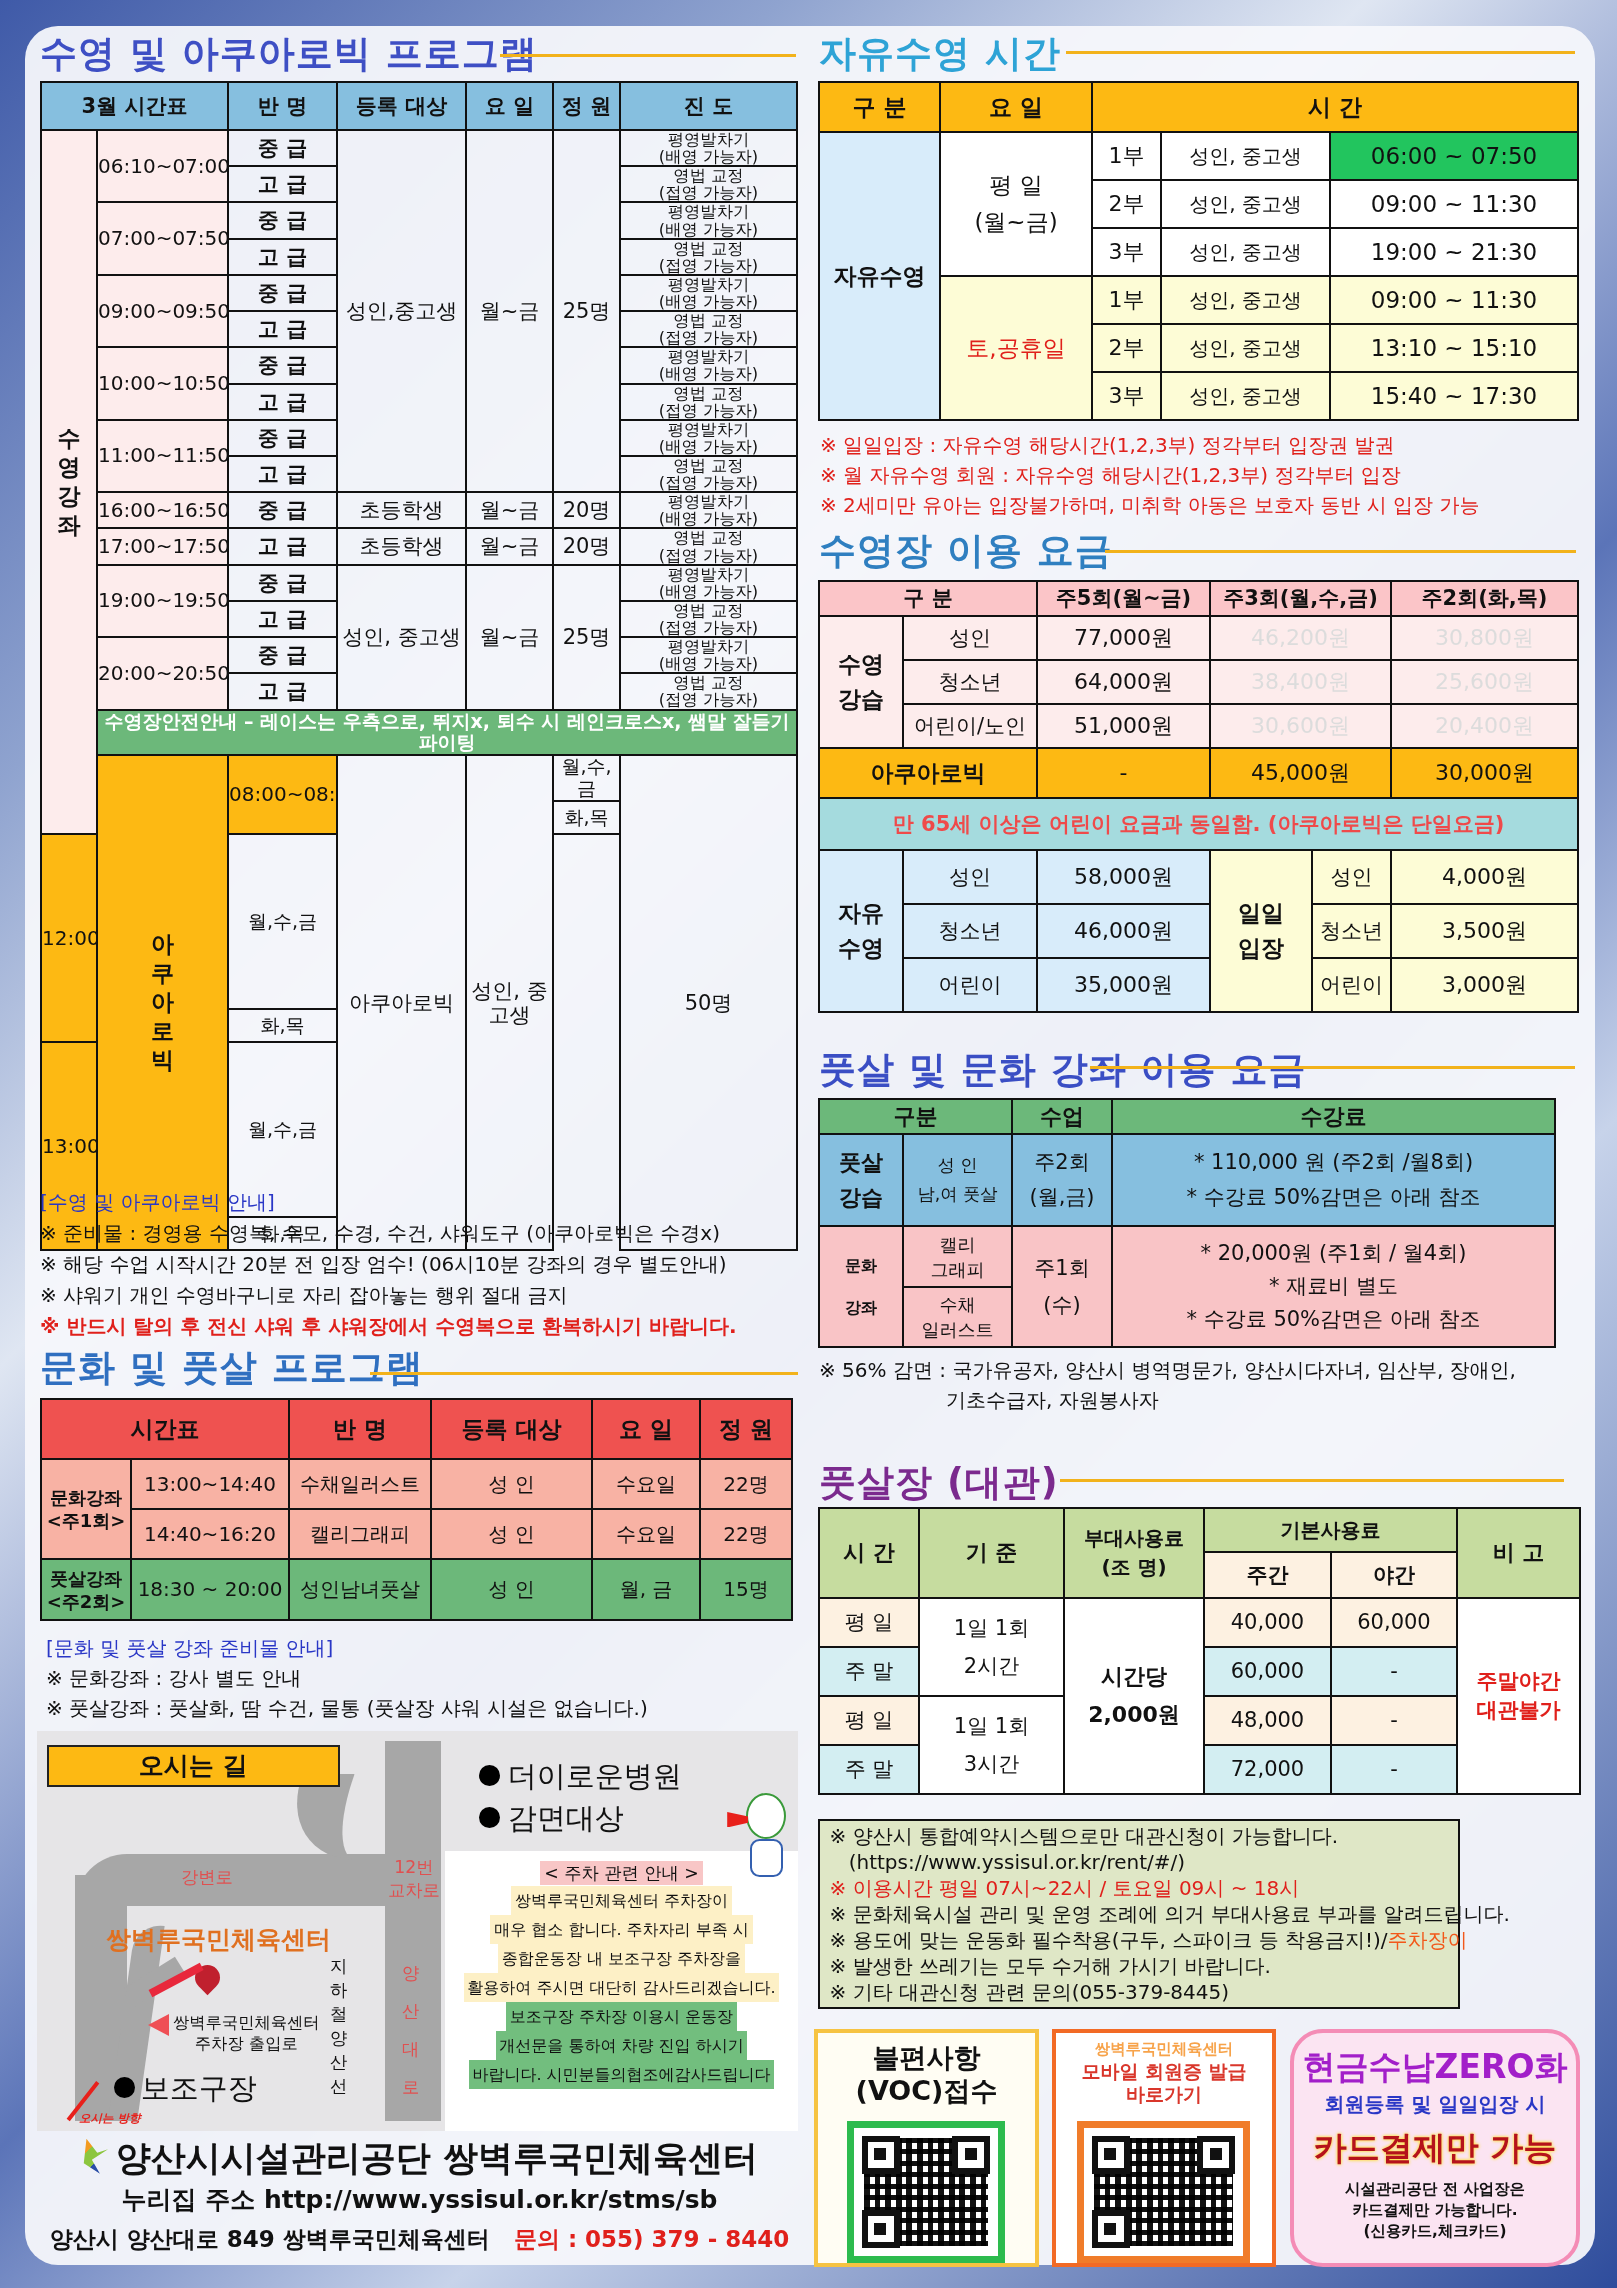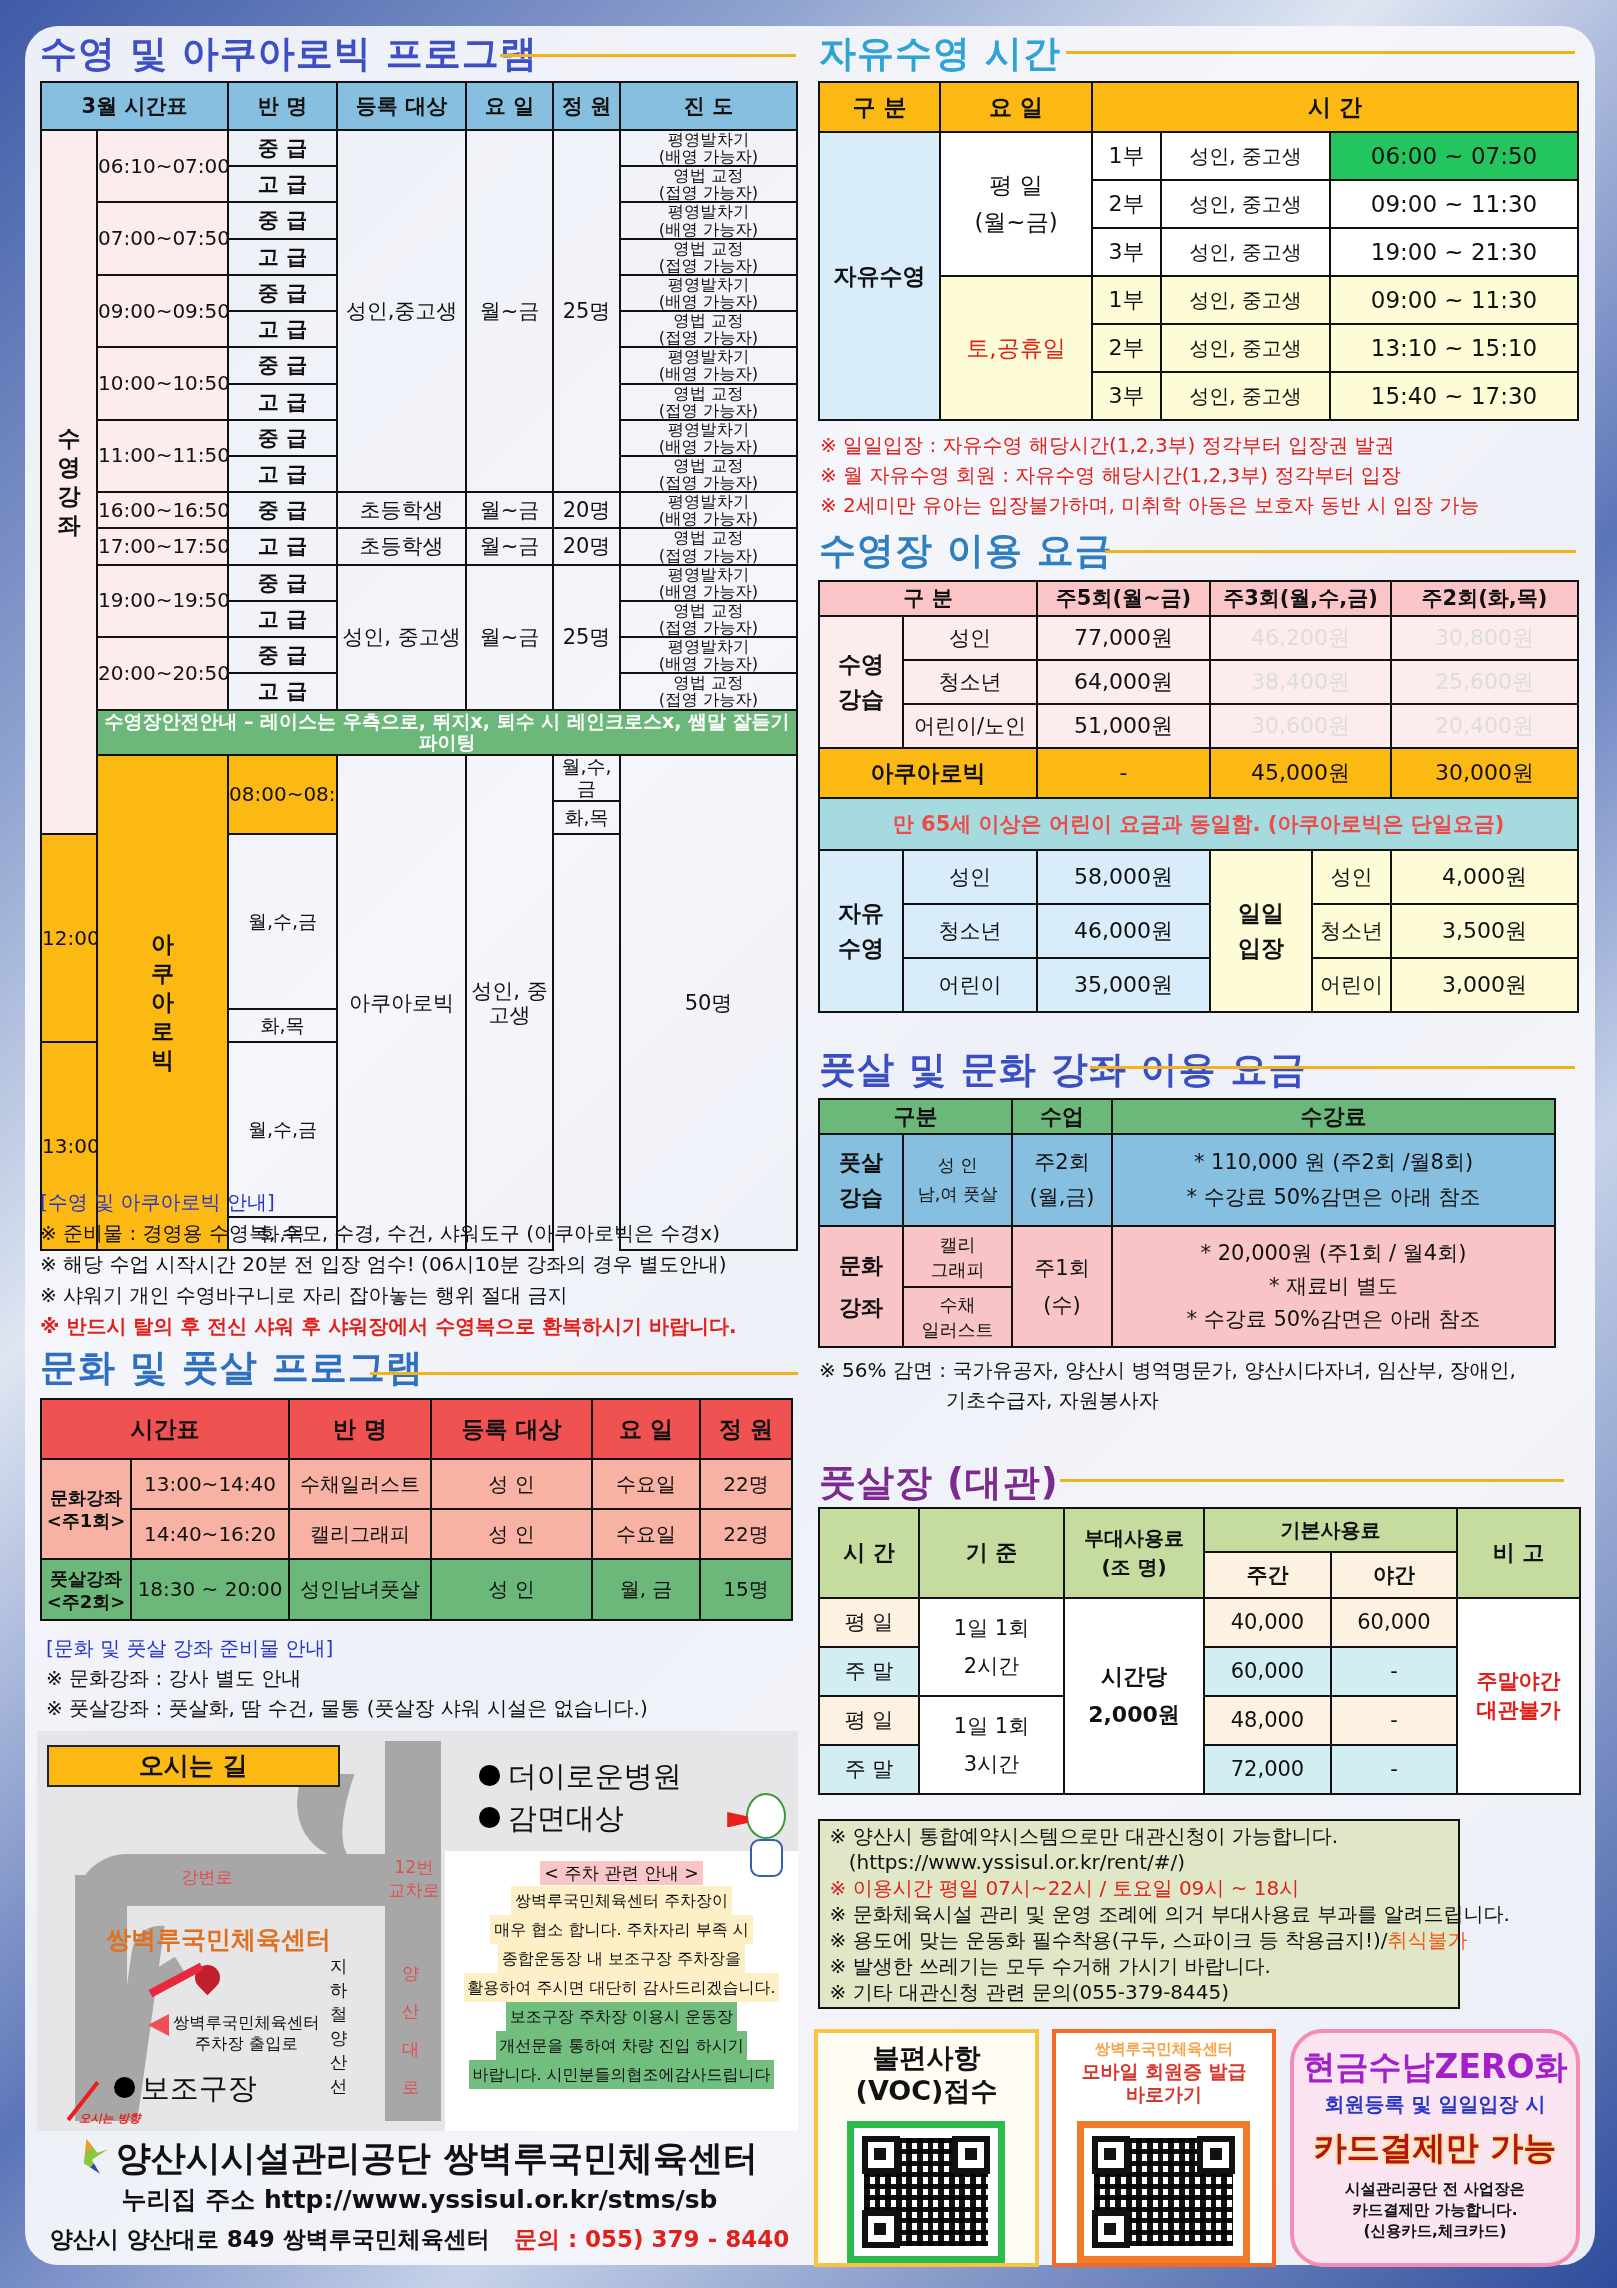--- a/index.html
+++ b/index.html
@@ -472,21 +472,21 @@
         <td style="white-space:pre-line;background:#86bfdf;height:92px;font-size:22px;line-height:35px" class="b">풋살
 강습</td>
         <td style="white-space:pre-line;background:#86bfdf;font-size:17.3px;line-height:29px">성 인
 남,여 풋살</td>
         <td style="white-space:pre-line;background:#86bfdf;font-size:21px;line-height:35px">주2회
 (월,금)</td>
         <td style="white-space:pre-line;background:#86bfdf;font-size:21px;line-height:35px">* 110,000 원 (주2회 /월8회)
 * 수강료 50%감면은 아래 참조</td>
       </tr>
       <tr>
-        <td rowspan="2" style="white-space:pre-line;background:#f9c4c6;font-size:22px;line-height:42px" class="b">문화
+        <td rowspan="2" style="white-space:pre-line;background:#f9c4c6;font-size:16px;line-height:42px" class="b">문화
 강좌</td>
         <td style="white-space:pre-line;background:#f9c4c6;height:61px;font-size:18px;line-height:25px">캘리
 그래피</td>
         <td rowspan="2" style="white-space:pre-line;background:#f9c4c6;font-size:21px;line-height:37px">주1회
 (수)</td>
         <td rowspan="2" style="white-space:pre-line;background:#f9c4c6;font-size:21px;line-height:33px">* 20,000원 (주1회 / 월4회)
 * 재료비 별도
 * 수강료 50%감면은 아래 참조</td>
       </tr>
       <tr>
@@ -552,21 +552,21 @@
         <td style="white-space:pre-line;background:#d3eef2;font-size:21px">72,000</td>
         <td style="white-space:pre-line;background:#d3eef2;font-size:21px">-</td>
       </tr>
     </tbody>
   </table>
 <div class="abs" style="left:818px;top:1819px;width:642px;height:190px;background:#dfe7c6;border:2.4px solid #111;padding:1.9px 9.6px;font-size:20px;line-height:26px" id="rental-notes">
     <div style="white-space:pre;color:#111"><span>※ 양산시 통합예약시스템으로만 대관신청이 가능합니다.</span></div>
     <div style="white-space:pre;color:#111"><span>   (https://www.yssisul.or.kr/rent/#/)</span></div>
     <div style="white-space:pre;color:#e0201b"><span>※ 이용시간 평일 07시~22시 / 토요일 09시 ~ 18시</span></div>
     <div style="white-space:pre;color:#111"><span>※ 문화체육시설 관리 및 운영 조례에 의거 부대사용료 부과를 알려드립니다.</span></div>
-    <div style="white-space:pre;color:#111"><span>※ 용도에 맞는 운동화 필수착용(구두, 스파이크 등 착용금지!)/</span><span style="color:#f2581a">취식불가</span></div>
+    <div style="white-space:pre;color:#111"><span>※ 용도에 맞는 운동화 필수착용(구두, 스파이크 등 착용금지!)/</span><span style="color:#f2581a">주차장이</span></div>
     <div style="white-space:pre;color:#111"><span>※ 발생한 쓰레기는 모두 수거해 가시기 바랍니다.</span></div>
     <div style="white-space:pre;color:#111"><span>※ 기타 대관신청 관련 문의(055-379-8445)</span></div>
   </div>
 
 <div class="qbox" style="left:814px;top:2029px;width:225px;height:238px;border-color:#f6c342">
   <div style="font-size:27px;font-weight:bold;line-height:33px;white-space:pre-line;margin-top:7.7px">불편사항
 (VOC)접수</div>
   <div class="qr" style="left:29px;top:88px;width:158px;height:142px;border-color:#2dbb4e">
       <div class="qr-inner"></div>
       <div class="finder" style="left:7.7px;top:7.7px"></div>

